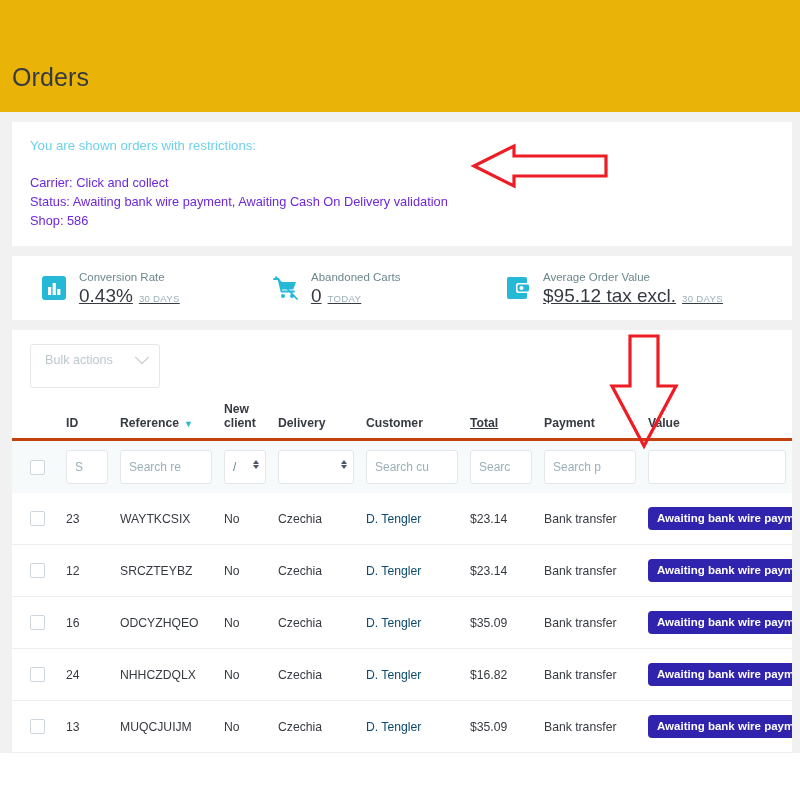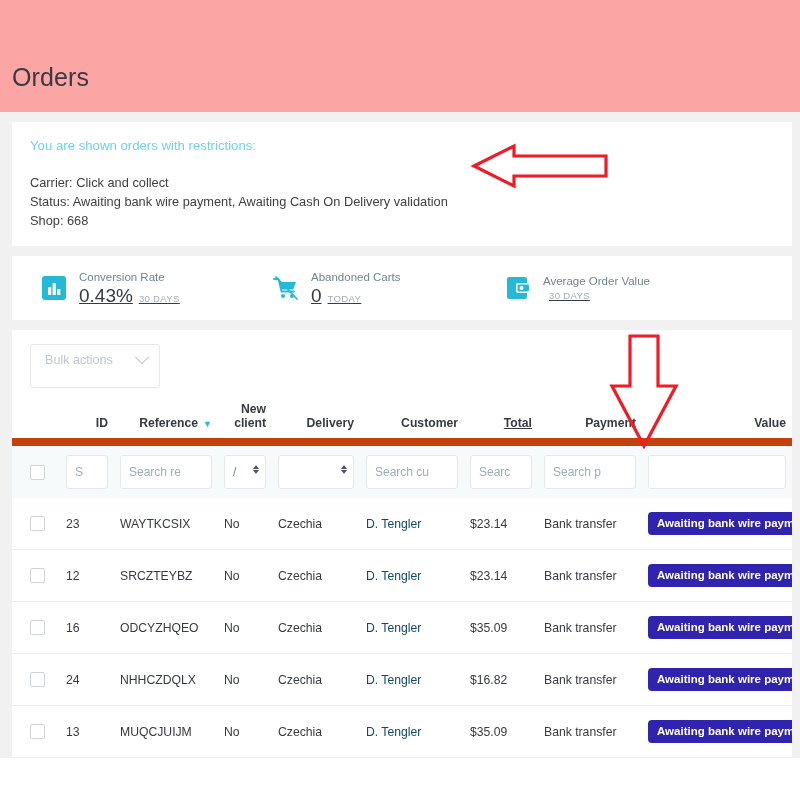--- a/index.html
+++ b/index.html
@@ -11,21 +11,21 @@
     height: 800px;
     background: #ffffff;
     font-family: "Liberation Sans", sans-serif;
     color: #363a41;
     overflow: hidden;
     position: relative;
   }
 
   .page-header {
     height: 112px;
-    background: #fca5a5;
+    background: #eab308;
     display: flex;
     align-items: flex-end;
     padding: 0 0 22px 12px;
     box-sizing: border-box;
   }
   .page-title {
     font-size: 25px;
     font-weight: 400;
     color: #363a41;
     letter-spacing: 0.1px;
@@ -48,21 +48,21 @@
     padding: 14px 18px 16px 18px;
     font-size: 12.8px;
     line-height: 19px;
   }
   .restrictions-title {
     color: #6fd1ec;
     font-size: 13.2px;
     margin-bottom: 18px;
   }
   .restrictions-line {
-    color: #404040;
+    color: #6d28d9;
   }
 
   
   .kpi-card {
     display: flex;
     align-items: center;
     height: 64px;
     padding: 7px 10px;
   }
   .kpi {
@@ -140,24 +140,24 @@
   table.orders {
     width: 100%;
     border-collapse: collapse;
     table-layout: fixed;
     font-size: 12.2px;
   }
   table.orders th {
     font-size: 12.2px;
     font-weight: bold;
     color: #363a41;
-    text-align: right;
+    text-align: left;
     padding: 4px 6px 8px 6px;
     vertical-align: bottom;
-    border-bottom: 8px solid #c2410c;
+    border-bottom: 3px solid #c2410c;
   }
   th.c-check { width: 36px; padding-left: 18px; }
   th.c-id { width: 42px; }
   th.c-ref { width: 92px; }
   th.c-new { width: 42px; }
   th.c-del { width: 76px; }
   th.c-cust { width: 92px; }
   th.c-total { width: 62px; text-decoration: underline; }
   th.c-pay { width: 92px; }
   th.c-status { width: auto; }
@@ -272,21 +272,21 @@
 <div class="page-header">
   <div class="page-title">Orders</div>
 </div>
 
 <div class="content-area">
 
   <div class="card restrictions">
     <div class="restrictions-title">You are shown orders with restrictions:</div>
     <div class="restrictions-line">Carrier: Click and collect</div>
     <div class="restrictions-line">Status: Awaiting bank wire payment, Awaiting Cash On Delivery validation</div>
-    <div class="restrictions-line">Shop: 668</div>
+    <div class="restrictions-line">Shop: 586</div>
   </div>
 
   <div class="card kpi-card">
 
     <div class="kpi">
       <div class="kpi-icon">
         <svg width="26" height="26" viewBox="0 0 26 26">
           <rect x="1" y="1" width="24" height="24" rx="3" fill="#25b9d7"></rect>
           <rect x="7" y="12" width="3.2" height="8" fill="#ffffff"></rect>
           <rect x="11.6" y="8" width="3.2" height="12" fill="#ffffff"></rect>
@@ -326,20 +326,21 @@
         <svg width="26" height="26" viewBox="0 0 26 26">
           <path d="M4 2 H20 A2 2 0 0 1 22 4 V22 A2 2 0 0 1 20 24 H4 A2 2 0 0 1 2 22 V4 A2 2 0 0 1 4 2 Z" fill="#25b9d7"></path>
           <rect x="11" y="8" width="13" height="10" rx="2" fill="#ffffff"></rect>
           <rect x="12.5" y="9.5" width="11.5" height="7" rx="1.4" fill="#25b9d7"></rect>
           <circle cx="16.5" cy="13" r="2" fill="#ffffff"></circle>
         </svg>
       </div>
       <div class="kpi-text">
         <span class="kpi-label">Average Order Value</span>
         <span class="kpi-value-row">
+          <span class="kpi-value">$95.12 tax excl.</span>
           <span class="kpi-period">30 DAYS</span>
         </span>
       </div>
     </div>
 
   </div>
 
   <div class="card orders-card">
 
 

